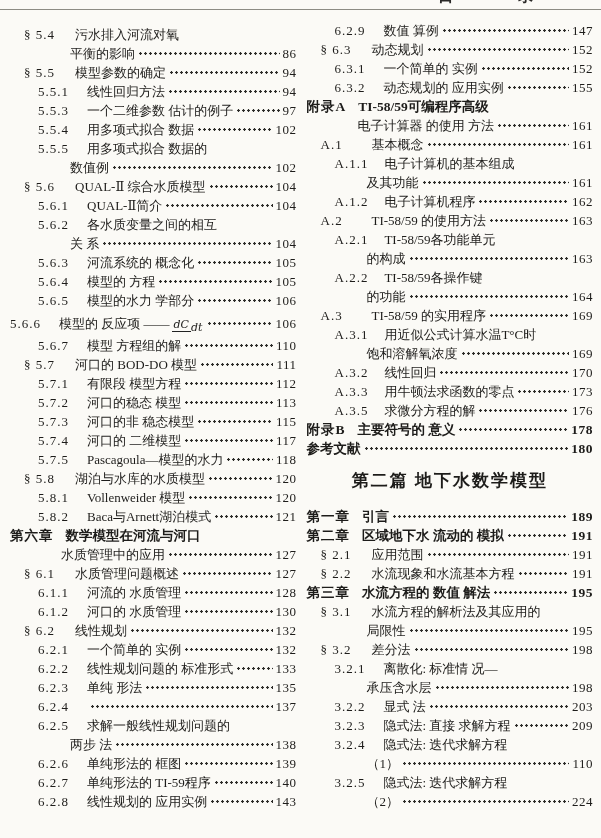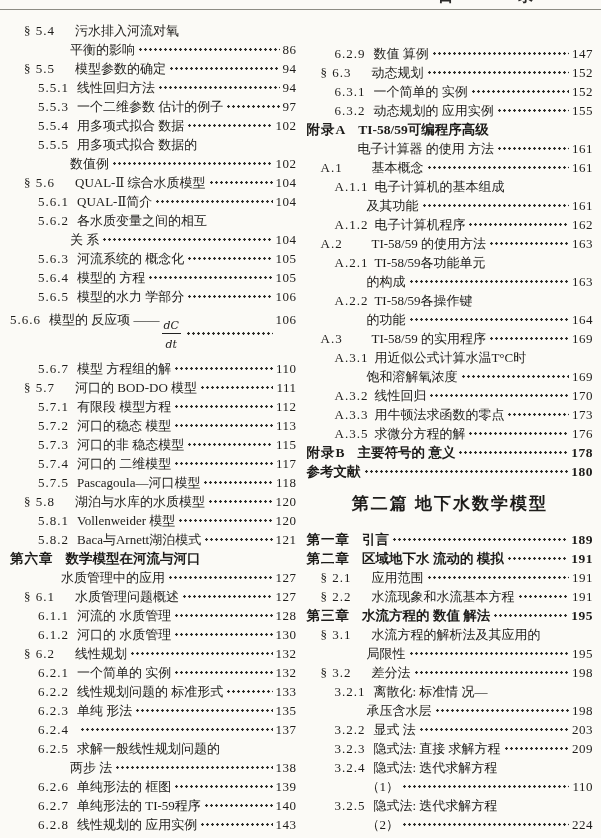--- a/index.html
+++ b/index.html
@@ -29,39 +29,39 @@
     line-height:19px;font-size:13px;
     white-space:nowrap;
   }
   .row .num{flex:none;letter-spacing:1px;}
   .row .title{flex:none;}
   .chapter{font-weight:bold;font-size:13.5px;}
   .chapter .num{margin-right:12px;}
   .sect{padding-left:14px;}
   .sect .num{min-width:42px;margin-right:9px;}
   .sub{padding-left:28px;}
-  .sub .num{min-width:33px;margin-right:6px;}
+  .sub .num{min-width:33px;margin-right:16px;}
   .cont1{padding-left:51px;}
   .cont2{padding-left:60px;}
   .leader{
     flex:1;min-width:10px;margin:0 3px;height:13px;align-self:center;
     background-image:radial-gradient(circle, #2c2b28 1.1px, rgba(0,0,0,0) 1.45px);
     background-size:5px 13px;background-repeat:repeat-x;background-position:0 center;
   }
   .pg{flex:none;letter-spacing:0.5px;}
   .part-heading{
     display:block;text-align:center;
     font-weight:bold;font-size:17px;letter-spacing:2px;
     margin:12px 0 16px;line-height:21px;
   }
   .tall{padding:4px 0 3px;}
   .frac{
-    display:inline-flex;flex-direction:column;align-items:center;
+    display:inline-flex;align-items:center;
     font-style:italic;font-size:11px;line-height:1.05;
-    margin:8px 2px;align-self:center;transform:translateY(2px);
+    margin:0 2px;align-self:center;transform:translateY(2px);
     font-family:"DejaVu Serif",serif;
   }
   .frac .top{border-bottom:1px solid #222;padding:0 2px 1px;}
   .frac .bot{padding-top:5px;}
 </style>
 </head>
 <body>
 
 <div class="page">
   <div class="running-header">目 录</div>
@@ -190,21 +190,21 @@
           <span class="pg">115</span>
         </div>
         <div class="row sub">
           <span class="num">5.7.4</span>
           <span class="title">河口的 二维模型</span>
           <span class="leader"></span>
           <span class="pg">117</span>
         </div>
         <div class="row sub">
           <span class="num">5.7.5</span>
-          <span class="title">Pascagoula—河口模型</span>
+          <span class="title">Pascagoula—模型的水力</span>
           <span class="leader"></span>
           <span class="pg">118</span>
         </div>
         <div class="row sect">
           <span class="num">§ 5.8</span>
           <span class="title">湖泊与水库的水质模型</span>
           <span class="leader"></span>
           <span class="pg">120</span>
         </div>
         <div class="row sub">

